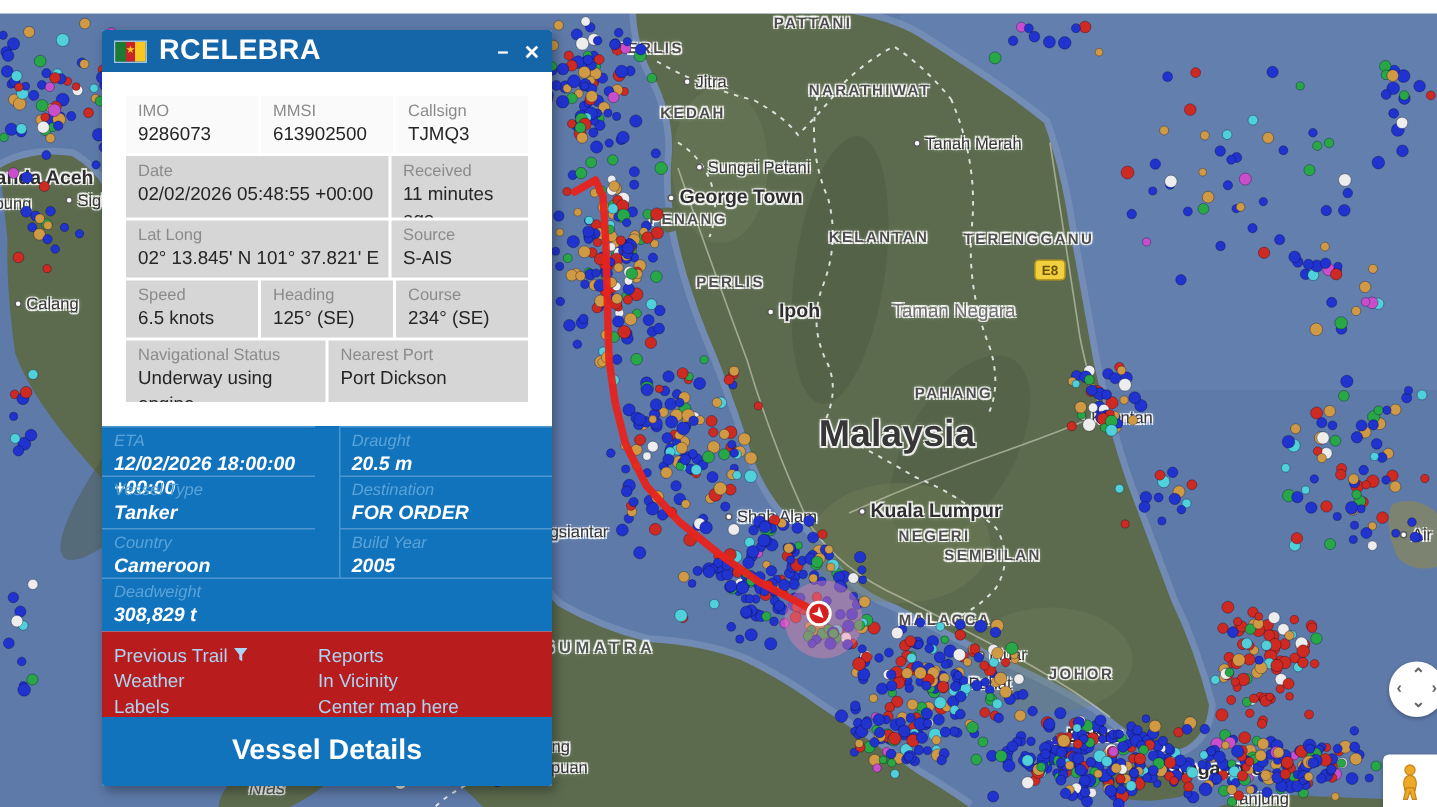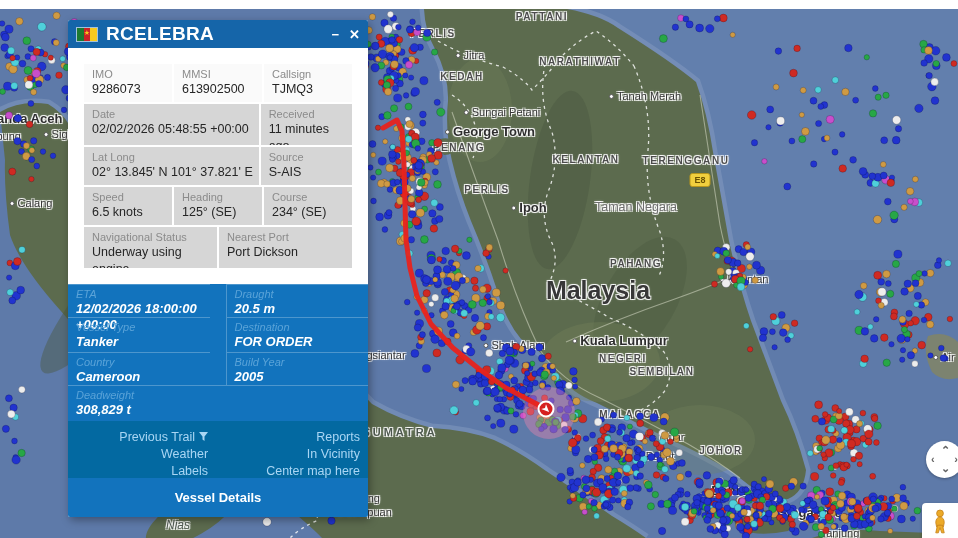--- a/index.html
+++ b/index.html
@@ -44,25 +44,25 @@
   .cell .fl{font-size:11px;color:#8b8b8b;line-height:14px;}
   .cell .fv{font-size:12.5px;color:#262626;line-height:17px;}
   .w2{flex:2;}
   .vp-blue{background:#1273bd;}
   .vp-blue .vp-row{gap:16px;font-style:italic;}
   .bcell{flex:1;padding:2px 0 0 8px;border-top:1px solid rgba(255,255,255,.25);}
   .bcell + .bcell{border-left:1px solid rgba(255,255,255,.25);}
   .bcell .fl{font-size:11px;color:#5aa3d8;line-height:14px;}
   .bcell .fv{font-size:13px;color:#fff;font-weight:bold;line-height:16px;}
   .bh33{height:33px;} .bh35{height:35px;} .bh36{height:36px;}
-  .vp-links{background:#0369a1;padding:9px 8px 0 8px;display:grid;grid-template-columns:1fr 1.12fr;
-    row-gap:3px;column-gap:4px;text-align:right;}
+  .vp-links{background:#b91c1c;padding:9px 8px 0 8px;display:grid;grid-template-columns:1fr 1.12fr;
+    row-gap:3px;column-gap:4px;}
   .vp-link{color:#a9d6f4;font-size:12.5px;line-height:14px;cursor:pointer;text-decoration:none;}
   .funnel{display:inline-block;margin-left:4px;}
-  .vessel-details{background:#1273bd;text-align:center;color:#fff;font-weight:bold;font-size:13px;
+  .vessel-details{background:#1273bd;text-align:center;color:#fff;font-weight:bold;font-size:19px;
     padding:12px 0 12px;cursor:pointer;}
 
   
   .pan-ctl{position:absolute;left:926px;top:441px;width:37px;height:37px;border-radius:50%;
     background:#fff;z-index:20;box-shadow:0 1px 3px rgba(0,0,0,.3);}
   .pan-ctl span{position:absolute;color:#636363;font-size:11px;font-weight:bold;line-height:1;}
   .pan-ctl .up{left:15px;top:4px;} .pan-ctl .dn{left:15px;bottom:4px;}
   .pan-ctl .lf{left:5px;top:13px;} .pan-ctl .rt{right:5px;top:13px;}
   .pegman-box{position:absolute;left:922px;top:503px;width:36px;height:35px;background:#fff;
     border-radius:4px 0 0 0;z-index:20;display:flex;align-items:center;justify-content:center;

